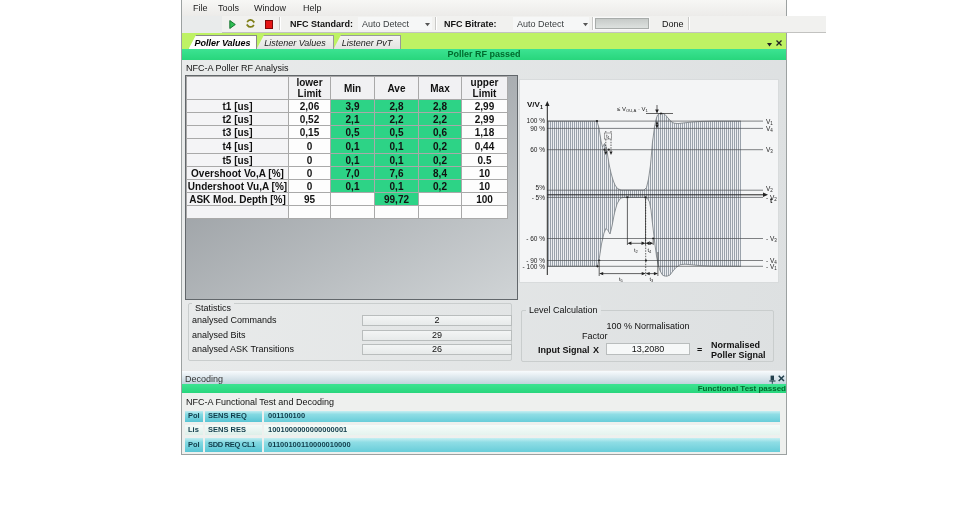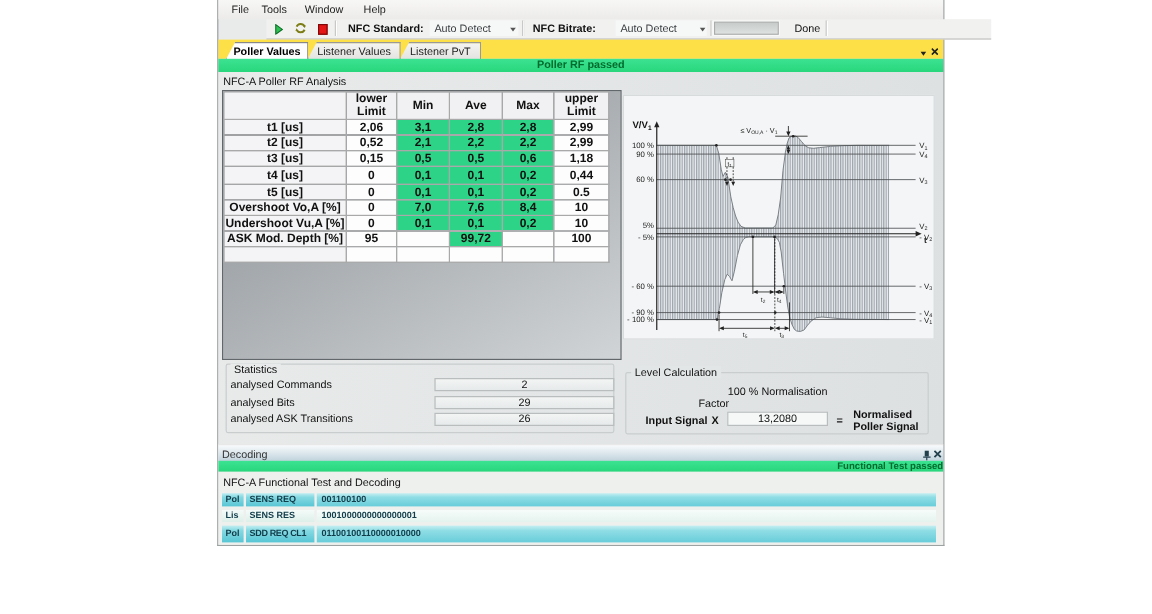--- a/index.html
+++ b/index.html
@@ -2,21 +2,21 @@
 <html><head>
 <meta charset="utf-8">
 <style>
 html,body{margin:0;padding:0;background:#fff;}
 body{width:960px;height:512px;position:relative;font-family:"Liberation Sans",sans-serif;overflow:hidden;}
 .win{position:absolute;left:181px;top:0;width:604px;height:454px;border:1px solid #9ca1a1;border-top:none;background:#e9ebeb;}
 .menubar{position:absolute;left:0;top:0;width:100%;height:16px;background:linear-gradient(#f7f7f5,#ecebe9);font-size:9px;color:#222;}
 .menubar span{position:absolute;top:3px;}
 .toolbar{position:absolute;left:0;top:16px;width:100%;height:16px;background:#f1f1ef;border-bottom:1px solid #c2c2c0;font-size:9px;margin-left:40px;}
 .tsep{position:absolute;top:1px;width:1px;height:13px;background:#c8c8c6;border-right:1px solid #fff;}
-.tabstrip{position:absolute;left:0;top:33px;width:100%;height:16px;background:#fde047;}
+.tabstrip{position:absolute;left:0;top:33px;width:100%;height:16px;background:#bef264;font-style:italic;}
 .tab{position:absolute;top:2px;height:14px;font-size:9px;line-height:14px;text-align:center;}
 .greenbar{position:absolute;left:0;top:49px;width:100%;height:11px;background:linear-gradient(#3ce392,#28d67c);text-align:center;font-size:9px;font-weight:bold;color:#006b2d;line-height:11px;}
 .client{position:absolute;left:0;top:60px;width:100%;height:310px;background:linear-gradient(100deg,#e9ebeb,#dde0e1);}
 .panel{position:absolute;left:3px;top:15px;width:331px;height:223px;border:1px solid #62676b;background:linear-gradient(150deg,#898e93,#d0d4d6);}
 table.vals{border-collapse:collapse;table-layout:fixed;width:321px;font-size:10px;color:#111;}
 table.vals td{border:1px solid #a9a9a9;padding:0;text-align:center;overflow:hidden;white-space:nowrap;}
 td.rl{background:#f4f4f6;font-weight:bold;}
 td.wc{background:#fdfdfd;font-weight:bold;}
 td.gc{background:#2dd386;font-weight:bold;}
 .decoding{position:absolute;left:0;top:370px;width:100%;height:84px;background:#eef0ee;}
@@ -96,21 +96,21 @@
           <td style="background:#f3f3f5"></td>
               <td>lower<br>Limit</td>
               <td>Min</td>
               <td>Ave</td>
               <td>Max</td>
               <td>upper<br>Limit</td>
         </tr>
         <tr style="height:13px">
               <td class="rl">t1 [us]</td>
               <td class="wc">2,06</td>
-              <td class="gc">3,1</td>
+              <td class="gc">3,9</td>
               <td class="gc">2,8</td>
               <td class="gc">2,8</td>
               <td class="wc">2,99</td>
             </tr>
         <tr style="height:13px">
               <td class="rl">t2 [us]</td>
               <td class="wc">0,52</td>
               <td class="gc">2,1</td>
               <td class="gc">2,2</td>
               <td class="gc">2,2</td>

